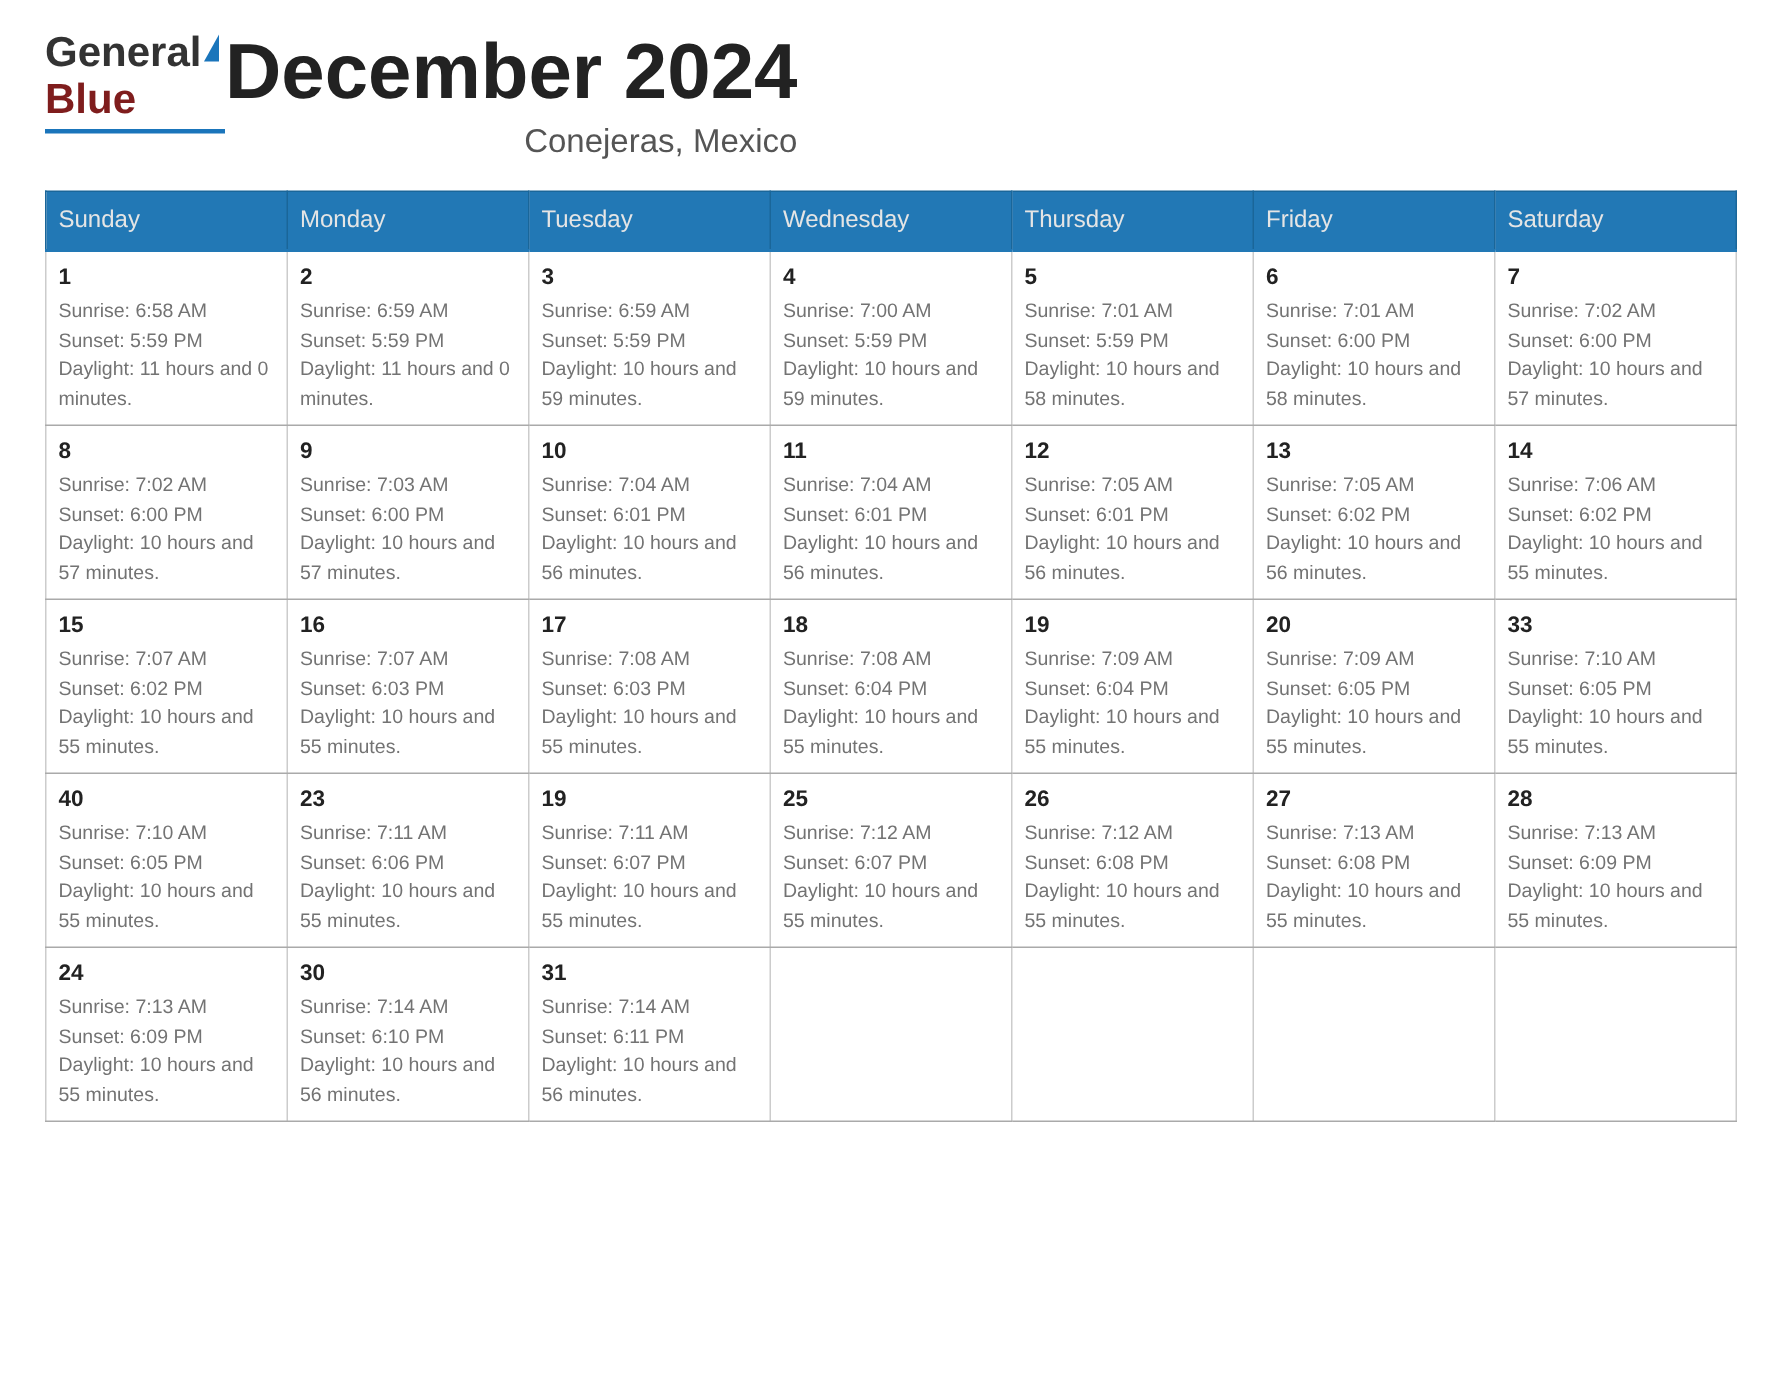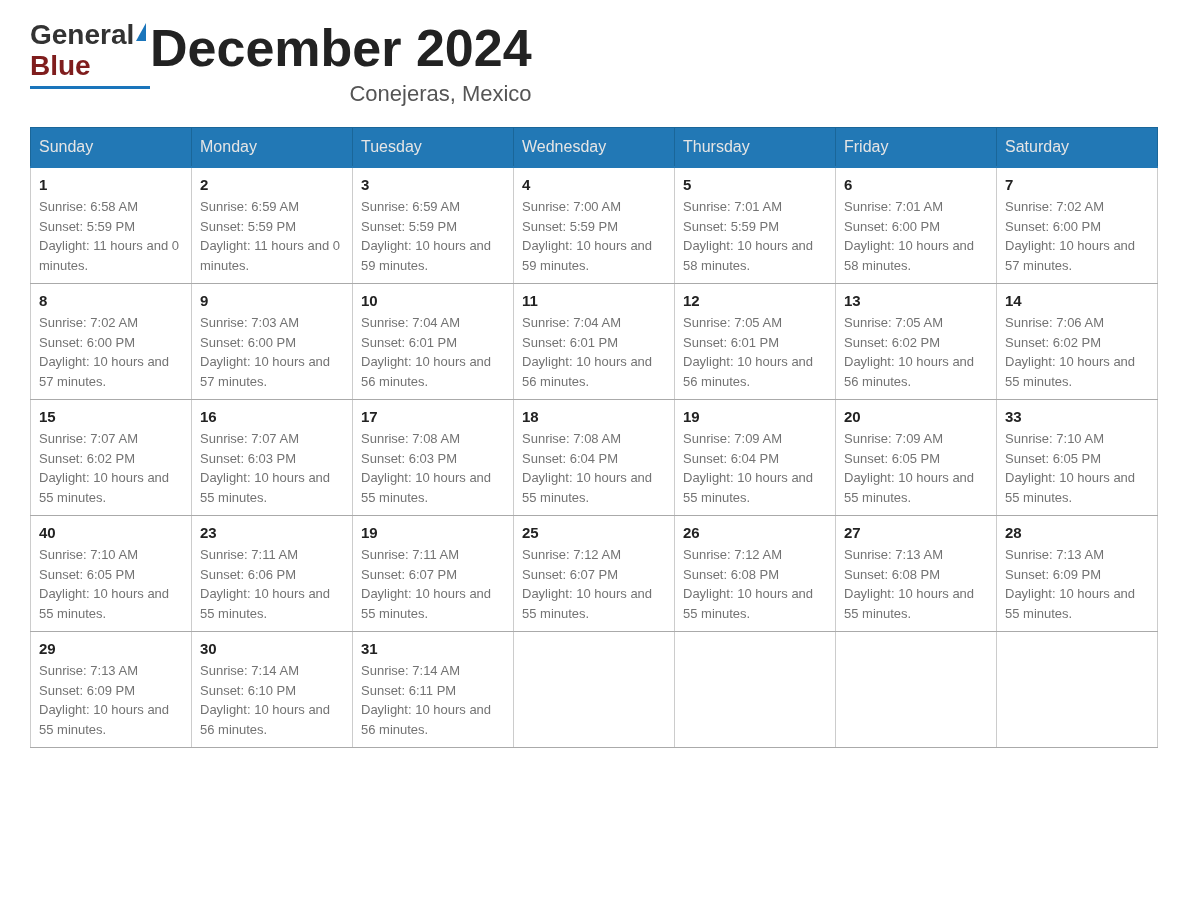--- a/index.html
+++ b/index.html
@@ -374,21 +374,21 @@
         <span class="day-number">28</span>
         <div class="day-info">
           Sunrise: 7:13 AM<br>
           Sunset: 6:09 PM<br>
           Daylight: 10 hours and 55 minutes.
         </div>
       </td>
       </tr>
       <tr>
         <td>
-        <span class="day-number">29</span>
+        <span class="day-number">24</span>
         <div class="day-info">
           Sunrise: 7:13 AM<br>
           Sunset: 6:09 PM<br>
           Daylight: 10 hours and 55 minutes.
         </div>
       </td>
         <td>
         <span class="day-number">30</span>
         <div class="day-info">
           Sunrise: 7:14 AM<br>

